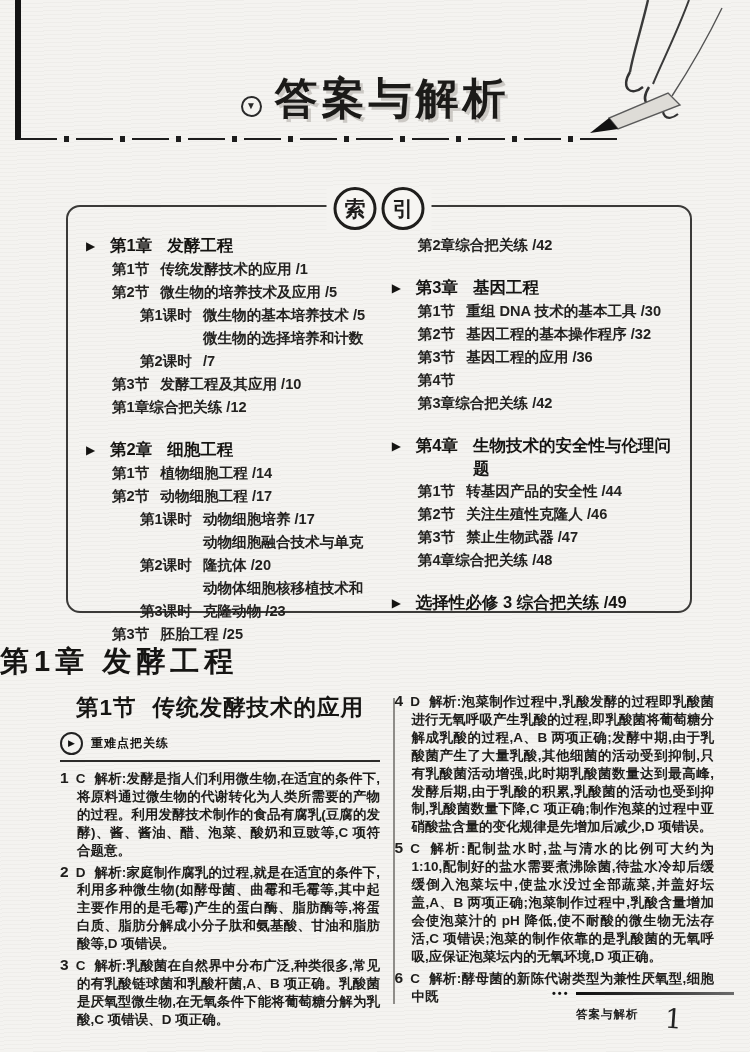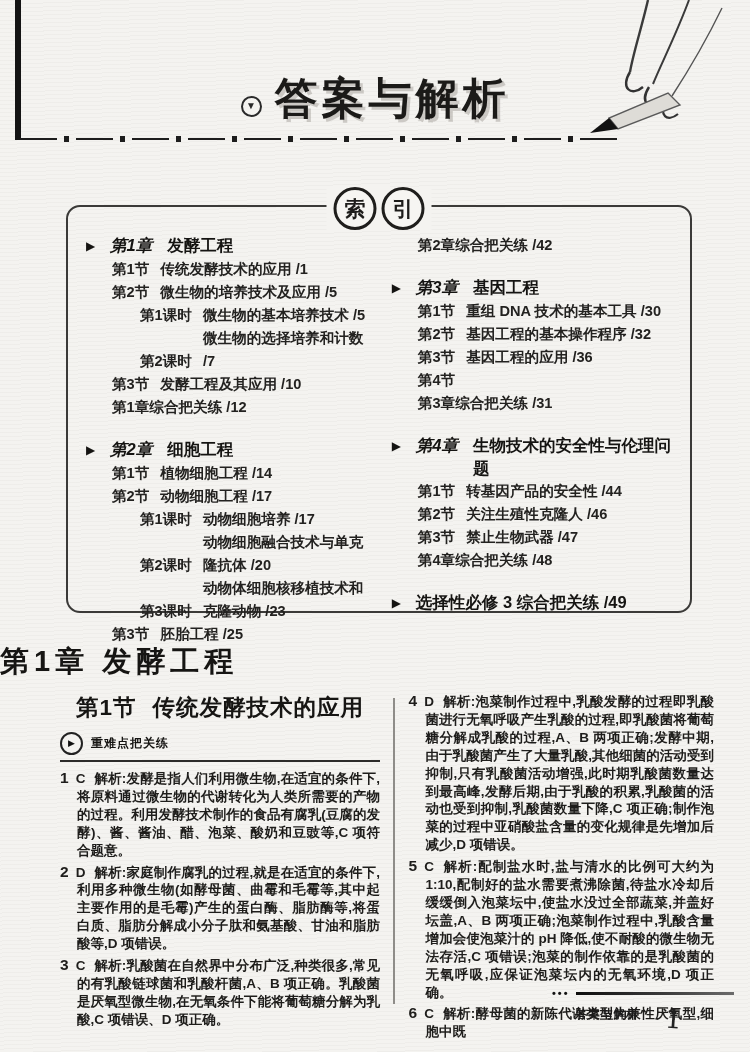--- a/index.html
+++ b/index.html
@@ -37,30 +37,30 @@
   .index-cols{display:flex;padding:27px 14px 0 18px;height:360px;}
   .ix-col{width:50.5%;}
   .ix-col.right{width:49.5%;padding-left:16px;}
   .ix-entry{display:flex;line-height:23px;font-size:14.6px;font-weight:600;color:#232220;}
   .ix-entry.gap{margin-top:19px;}
   .ix-chapter{font-size:16.5px;font-weight:800;color:#151412;}
   .ix-chapter .arr{width:24px;font-size:12px;line-height:24px;}
   .ix-section{padding-left:26px;}
   .ix-lesson{padding-left:54px;align-items:flex-end;}
   .ix-entry .lbl{white-space:nowrap;margin-right:11px;}
-  .ix-chapter .lbl{margin-right:15px;font-style:italic;}
+  .ix-chapter .lbl{margin-right:15px;}
   .ix-entry .ttl{flex:1;}
 
   
   .chapter-heading{position:absolute;top:642px;left:0;width:100%;
     font-size:29px;font-weight:800;letter-spacing:5px;color:#161513;}
   .columns{position:absolute;top:692px;left:60px;width:654px;height:314px;display:flex;}
   .col-left{width:320px;padding-right:13px;}
   .col-divider{width:1.5px;background:#8f8d89;margin-top:6px;height:306px;}
-  .col-right{flex:1;padding-left:14px;}
+  .col-right{flex:1;}
 
   .section-title{display:flex;justify-content:center;gap:16px;align-items:baseline;
     font-size:22.5px;font-weight:800;letter-spacing:1px;margin:0 0 9px 0;color:#161513;}
   .subheader{display:flex;align-items:center;gap:8px;border-bottom:2px solid #2c2b29;
     padding-bottom:5px;margin-bottom:7px;}
   .play-icon{width:19px;height:19px;border:2px solid #222;border-radius:50%;background:#f4f3f0;
     display:flex;align-items:center;justify-content:center;font-size:9px;line-height:1;color:#111;}
   .subheader-label{font-size:12px;font-weight:800;letter-spacing:1px;color:#151412;}
 
   .ans-item{margin:0 0 3px 0;padding-left:17px;text-indent:-17px;
@@ -186,21 +186,21 @@
             <span class="ttl">基因工程的基本操作程序 /32</span>
           </div>
           <div class="ix-entry ix-section">
             <span class="lbl">第3节</span>
             <span class="ttl">基因工程的应用 /36</span>
           </div>
           <div class="ix-entry ix-section">
             <span class="lbl">第4节</span>
           </div>
           <div class="ix-entry ix-section">
-            <span class="ttl">第3章综合把关练 /31</span>
+            <span class="ttl">第3章综合把关练 /42</span>
           </div>
           <div class="ix-entry ix-chapter gap">
             <span class="arr">▶</span>
             <span class="lbl">第4章</span>
             <span class="ttl">生物技术的安全性与伦理问题</span>
           </div>
           <div class="ix-entry ix-section">
             <span class="lbl">第1节</span>
             <span class="ttl">转基因产品的安全性 /44</span>
           </div>

